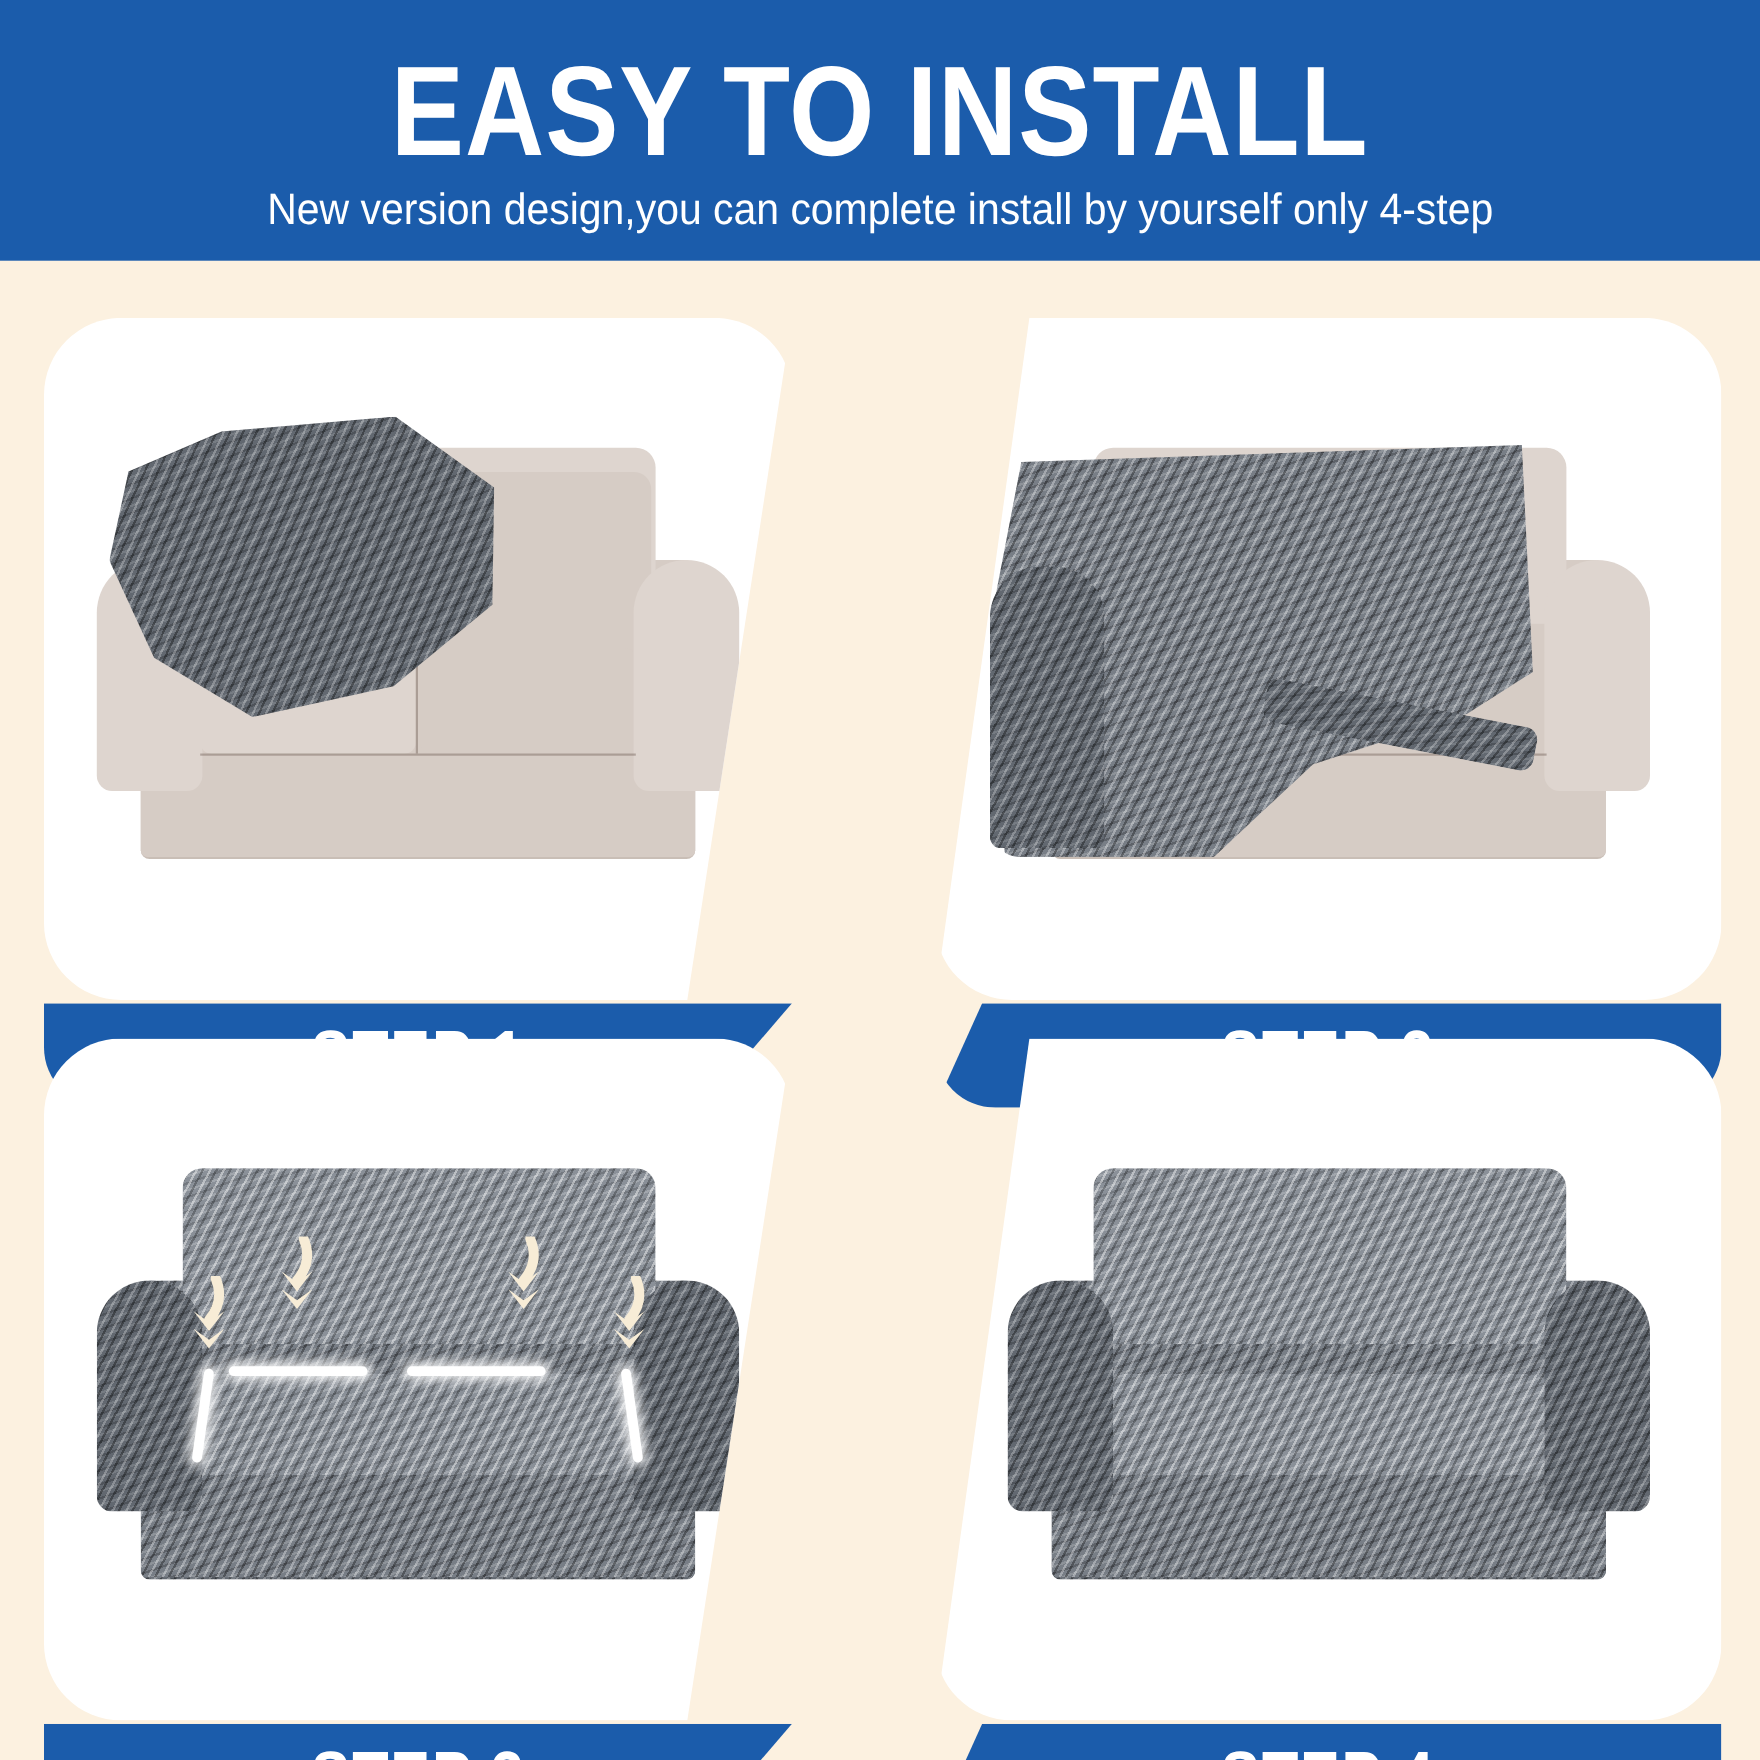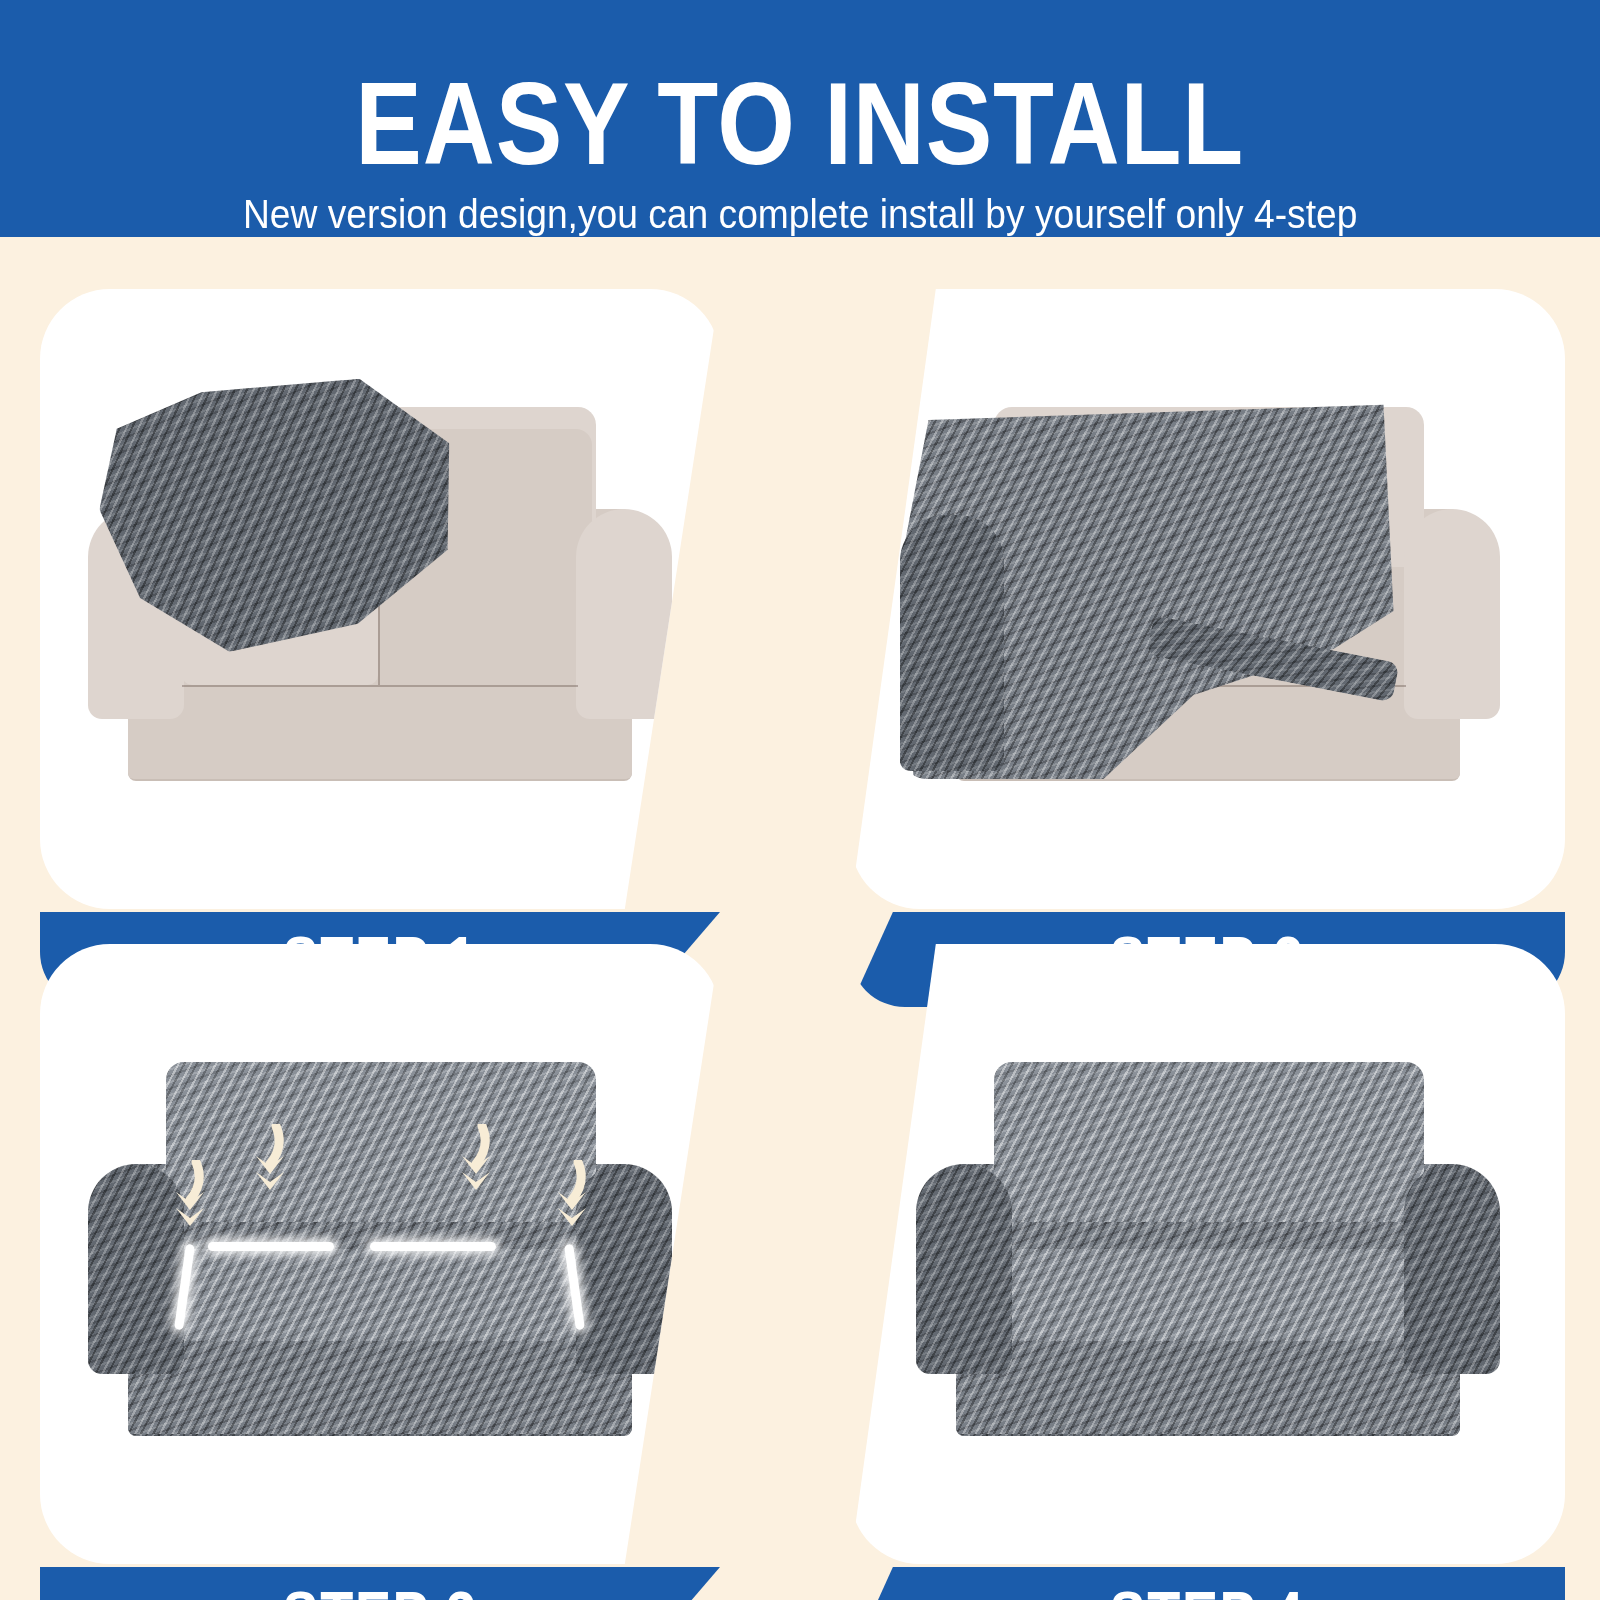--- a/index.html
+++ b/index.html
@@ -9,21 +9,21 @@
     background:#FCF1E0;
     overflow:hidden;
     position:relative;
   }
 
   
   .header{
     position:absolute; left:0; top:0; width:1600px; height:237px;
     background:#1B5CAB;
     display:flex; flex-direction:column;
-    align-items:center; justify-content:flex-end;
+    align-items:center; justify-content:center;
     padding-top:18px;
   }
   .header-title{
     color:#ffffff;
     font-size:116px;
     font-weight:bold;
     letter-spacing:1px;
     line-height:1.05;
     transform:scaleX(0.86);
     white-space:nowrap;

